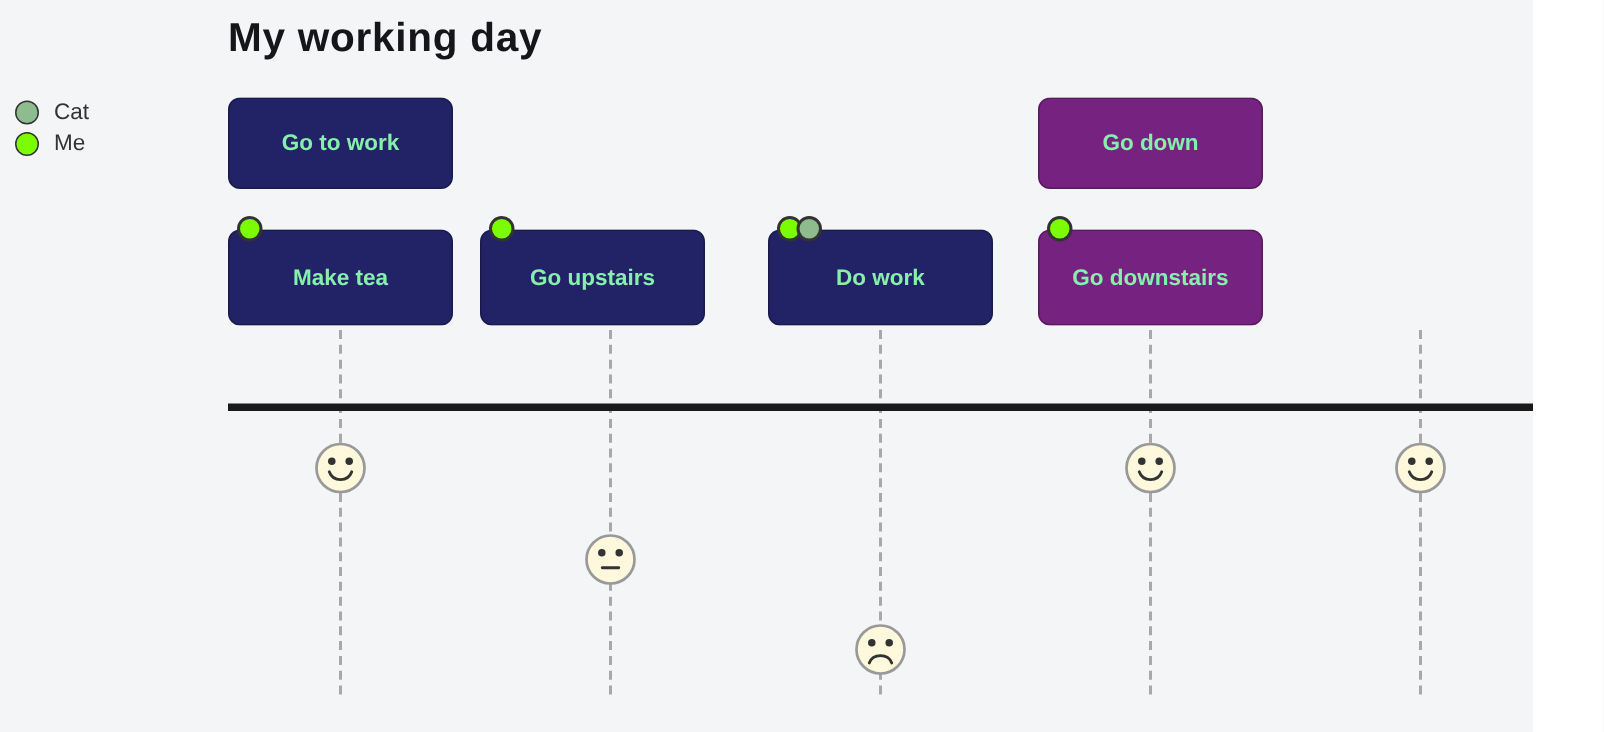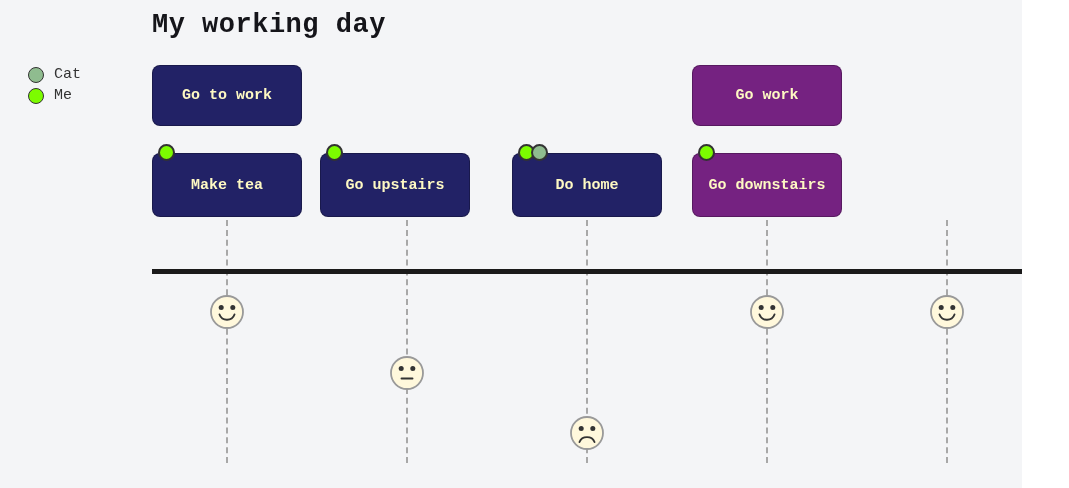--- a/index.html
+++ b/index.html
@@ -2,48 +2,48 @@
 <html><head>
 <meta charset="utf-8">
 <style>
   * { margin: 0; padding: 0; box-sizing: border-box; }
   body { font-family: "Liberation Sans", sans-serif; }
   .canvas {
     position: relative;
     width: 1022px;
     height: 488px;
     overflow: hidden;
-    font-family: Liberation Mono, monospace;
+    font-family: Liberation Sans, sans-serif;
     padding-left: 36px;
   }
   .title {
     position: absolute;
     left: 152px;
     top: 10px;
     font-size: 27px;
     font-weight: 700;
     color: #15151a;
     letter-spacing: 0.5px;
   }
   
-  .legend { position: absolute; left: 28px; top: 64px; }
+  .legend { position: absolute; left: 10px; top: 64px; }
   .legend-row { display: flex; align-items: center; height: 21px; }
   .legend-dot {
     width: 16px; height: 16px; border-radius: 50%;
     border: 1.5px solid #333; margin-right: 10px;
   }
   .legend-label { font-size: 15px; color: #333; }
   
   .box {
     position: absolute;
     width: 150px;
     border-radius: 8px;
     border: 1px solid rgba(0,0,0,0.25);
     display: flex; align-items: center; justify-content: center;
-    color: #fef9c3; font-size: 15px; font-weight: 700;
+    color: #86efac; font-size: 15px; font-weight: 700;
     text-align: center;
   }
   .row-section { top: 65px; height: 61px; }
   .row-task   { top: 153px; height: 64px; }
   .c0 { left: 152px; } .c1 { left: 320px; } .c2 { left: 512px; }
   .c3 { left: 692px; } .c4 { left: 872px; }
   .actor-dot {
     position: absolute;
     width: 17px; height: 17px; border-radius: 50%;
     border: 2px solid #333;
@@ -107,37 +107,37 @@
     <div class="legend-row">
       <span class="legend-dot" style="background: rgb(124, 252, 0);"></span>
       <span class="legend-label">Me</span>
     </div>
   </div>
 
   <div class="box row-section c0" style="background: rgb(34, 34, 102);">
     <span>Go to work</span>
   </div>
   <div class="box row-section c3" style="background: rgb(117, 34, 129);">
-    <span>Go work</span>
+    <span>Go down</span>
   </div>
 
   <div class="box row-task c0" style="background: rgb(34, 34, 102); text-align: center;">
     <span class="actor-dot dot-a" style="background: rgb(124, 252, 0);"></span>
     <span>Make tea</span>
   </div>
 
   <div class="box row-task c1" style="background: rgb(34, 34, 102);">
     <span class="actor-dot dot-a" style="background: rgb(124, 252, 0);"></span>
     <span>Go upstairs</span>
   </div>
 
   <div class="box row-task c2" style="background: rgb(34, 34, 102);">
     <span class="actor-dot dot-a" style="background: rgb(124, 252, 0);"></span>
     <span class="actor-dot dot-b" style="background: rgb(143, 188, 143);"></span>
-    <span>Do home</span>
+    <span>Do work</span>
   </div>
 
   <div class="box row-task c3" style="background: rgb(117, 34, 129); text-align: center;">
     <span class="actor-dot dot-a" style="background: rgb(124, 252, 0);"></span>
     <span>Go downstairs</span>
   </div>
 
 
   <div class="axis-line" style="background: rgb(26, 26, 26);"></div>
   <div class="axis-arrowhead" style="border-left-color: rgb(26, 26, 26);"></div>

